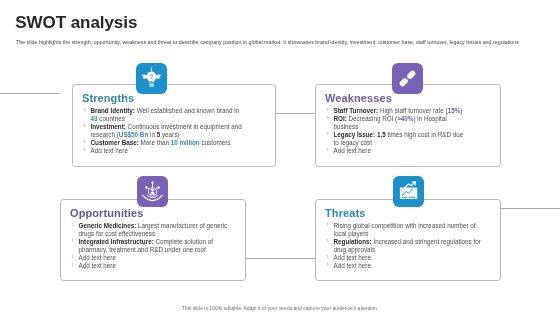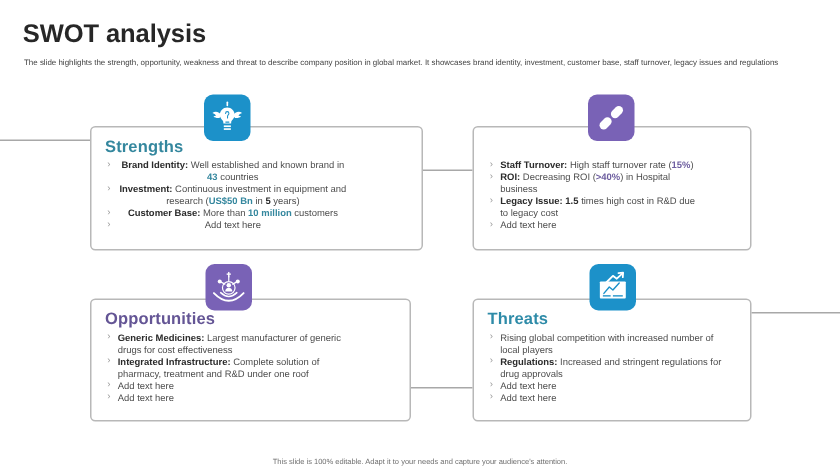--- a/index.html
+++ b/index.html
@@ -25,21 +25,21 @@
   <div class="title">SWOT analysis</div>
   <div class="subtitle">The slide highlights the strength, opportunity, weakness and threat to describe company position in global market. It showcases brand identity, investment, customer base, staff turnover, legacy issues and regulations</div>
   <div class="footer">This slide is 100% editable. Adapt it to your needs and capture your audience's attention.</div>
   <div id="lines">
       <div class="conn" style="left: 0px; top: 93px; width: 60px; background: rgb(168, 168, 168);"></div>
       <div class="conn" style="left: 246px; top: 113px; width: 69px; background: rgb(168, 168, 168);"></div>
       <div class="conn" style="left: 246px; top: 258px; width: 69px; background: rgb(168, 168, 168);"></div>
       <div class="conn" style="left: 501px; top: 208px; width: 59px; background: rgb(168, 168, 168);"></div>
     </div>
   <div id="cards">
-      <div class="card" style="left: 60px; top: 84px; width: 222px; height: 83px; border-color: rgb(184, 184, 184); text-align: center;">
+      <div class="card" style="left: 72px; top: 84px; width: 204px; height: 83px; border-color: rgb(184, 184, 184);">
         <div class="hd" style="left: 9px; top: 7px; color: rgb(52, 135, 158);">Strengths</div>
         <ul class="items" style="left: 10px; top: 21.5px; width: 161px;">
           <li><span class="b">Brand Identity:</span><span> Well established and known brand in </span><span class="b" style="color: rgb(52, 135, 158);">43</span><span> countries</span></li>
           <li><span class="b">Investment:</span><span> Continuous investment in equipment and research (</span><span class="b" style="color: rgb(52, 135, 158);">US$50 Bn</span><span> in </span><span class="b">5</span><span> years)</span></li>
           <li><span class="b">Customer Base:</span><span> More than </span><span class="b" style="color: rgb(52, 135, 158);">10 million</span><span> customers</span></li>
           <li><span>Add text here</span></li>
         </ul>
       </div>
       <div class="icon" style="left: 136px; top: 63px; background: rgb(28, 145, 201);">
         <svg viewBox="0 0 31 31">
@@ -51,36 +51,37 @@
             <path d="M10 12.1c-1.5-.9-3.2-.8-4.4.3 1.1.3 1.9.9 2.4 1.8-.6 0-1.2.2-1.7.5 1 .7 2.1 1.1 3.2 1 .9-.1 1.5-.6 1.7-1.4.2-.9-.2-1.7-1.2-2.2z"></path>
             <path d="M21 12.1c1.5-.9 3.2-.8 4.4.3-1.1.3-1.9.9-2.4 1.8.6 0 1.2.2 1.7.5-1 .7-2.1 1.1-3.2 1-.9-.1-1.5-.6-1.7-1.4-.2-.9.2-1.7 1.2-2.2z"></path>
           </g>
           <g fill="none" stroke="#1C91C9" stroke-width="0.7" stroke-linecap="round">
             <path d="M14.4 12.6c0-.7.5-1.2 1.1-1.2s1.1.5 1.1 1.2c0 .5-.3.8-.6 1.1-.2.2-.3.5-.3.9v1.1"></path>
             <path d="M14.5 18.4h2.1"></path>
           </g>
         </svg>
       </div>
       <div class="card" style="left: 315px; top: 84px; width: 186px; height: 83px; border-color: rgb(184, 184, 184);">
+        <div class="hd" style="left: 9px; top: 7px; color: rgb(110, 95, 160);">Weaknesses</div>
         <ul class="items" style="left: 10px; top: 21.5px; width: 140.5px;">
           <li><span class="b">Staff Turnover:</span><span> High staff turnover rate (</span><span class="b" style="color: rgb(110, 95, 160);">15%</span><span>)</span></li>
           <li><span class="b">ROI:</span><span> Decreasing ROI (</span><span class="b" style="color: rgb(110, 95, 160);">&gt;40%</span><span>) in Hospital business</span></li>
           <li><span class="b">Legacy Issue:</span><span> </span><span class="b">1.5</span><span> times high cost in R&amp;D due to legacy cost</span></li>
           <li><span>Add text here</span></li>
         </ul>
       </div>
       <div class="icon" style="left: 392px; top: 63px; background: rgb(121, 98, 182);">
         <svg viewBox="0 0 31 31">
           <g fill="#fff" transform="rotate(45 15.5 15.5)">
             <rect x="12.7" y="5.6" width="5.6" height="9.1" rx="2.8"></rect>
             <rect x="12.7" y="16.3" width="5.6" height="9.1" rx="2.8"></rect>
           </g>
         </svg>
       </div>
-      <div class="card" style="left: 60px; top: 199px; width: 214px; height: 81.5px; border-color: rgb(184, 184, 184);">
+      <div class="card" style="left: 60px; top: 199px; width: 186px; height: 81.5px; border-color: rgb(184, 184, 184);">
         <div class="hd" style="left: 9px; top: 7px; color: rgb(100, 85, 149);">Opportunities</div>
         <ul class="items" style="left: 10px; top: 21.5px; width: 157.5px;">
           <li><span class="b">Generic Medicines:</span><span> Largest manufacturer of generic drugs for cost effectiveness</span></li>
           <li><span class="b">Integrated Infrastructure:</span><span> Complete solution of pharmacy, treatment and R&amp;D under one roof</span></li>
           <li><span>Add text here</span></li>
           <li><span>Add text here</span></li>
         </ul>
       </div>
       <div class="icon" style="left: 137px; top: 176px; background: rgb(121, 98, 182);">
         <svg viewBox="0 0 31 31">

